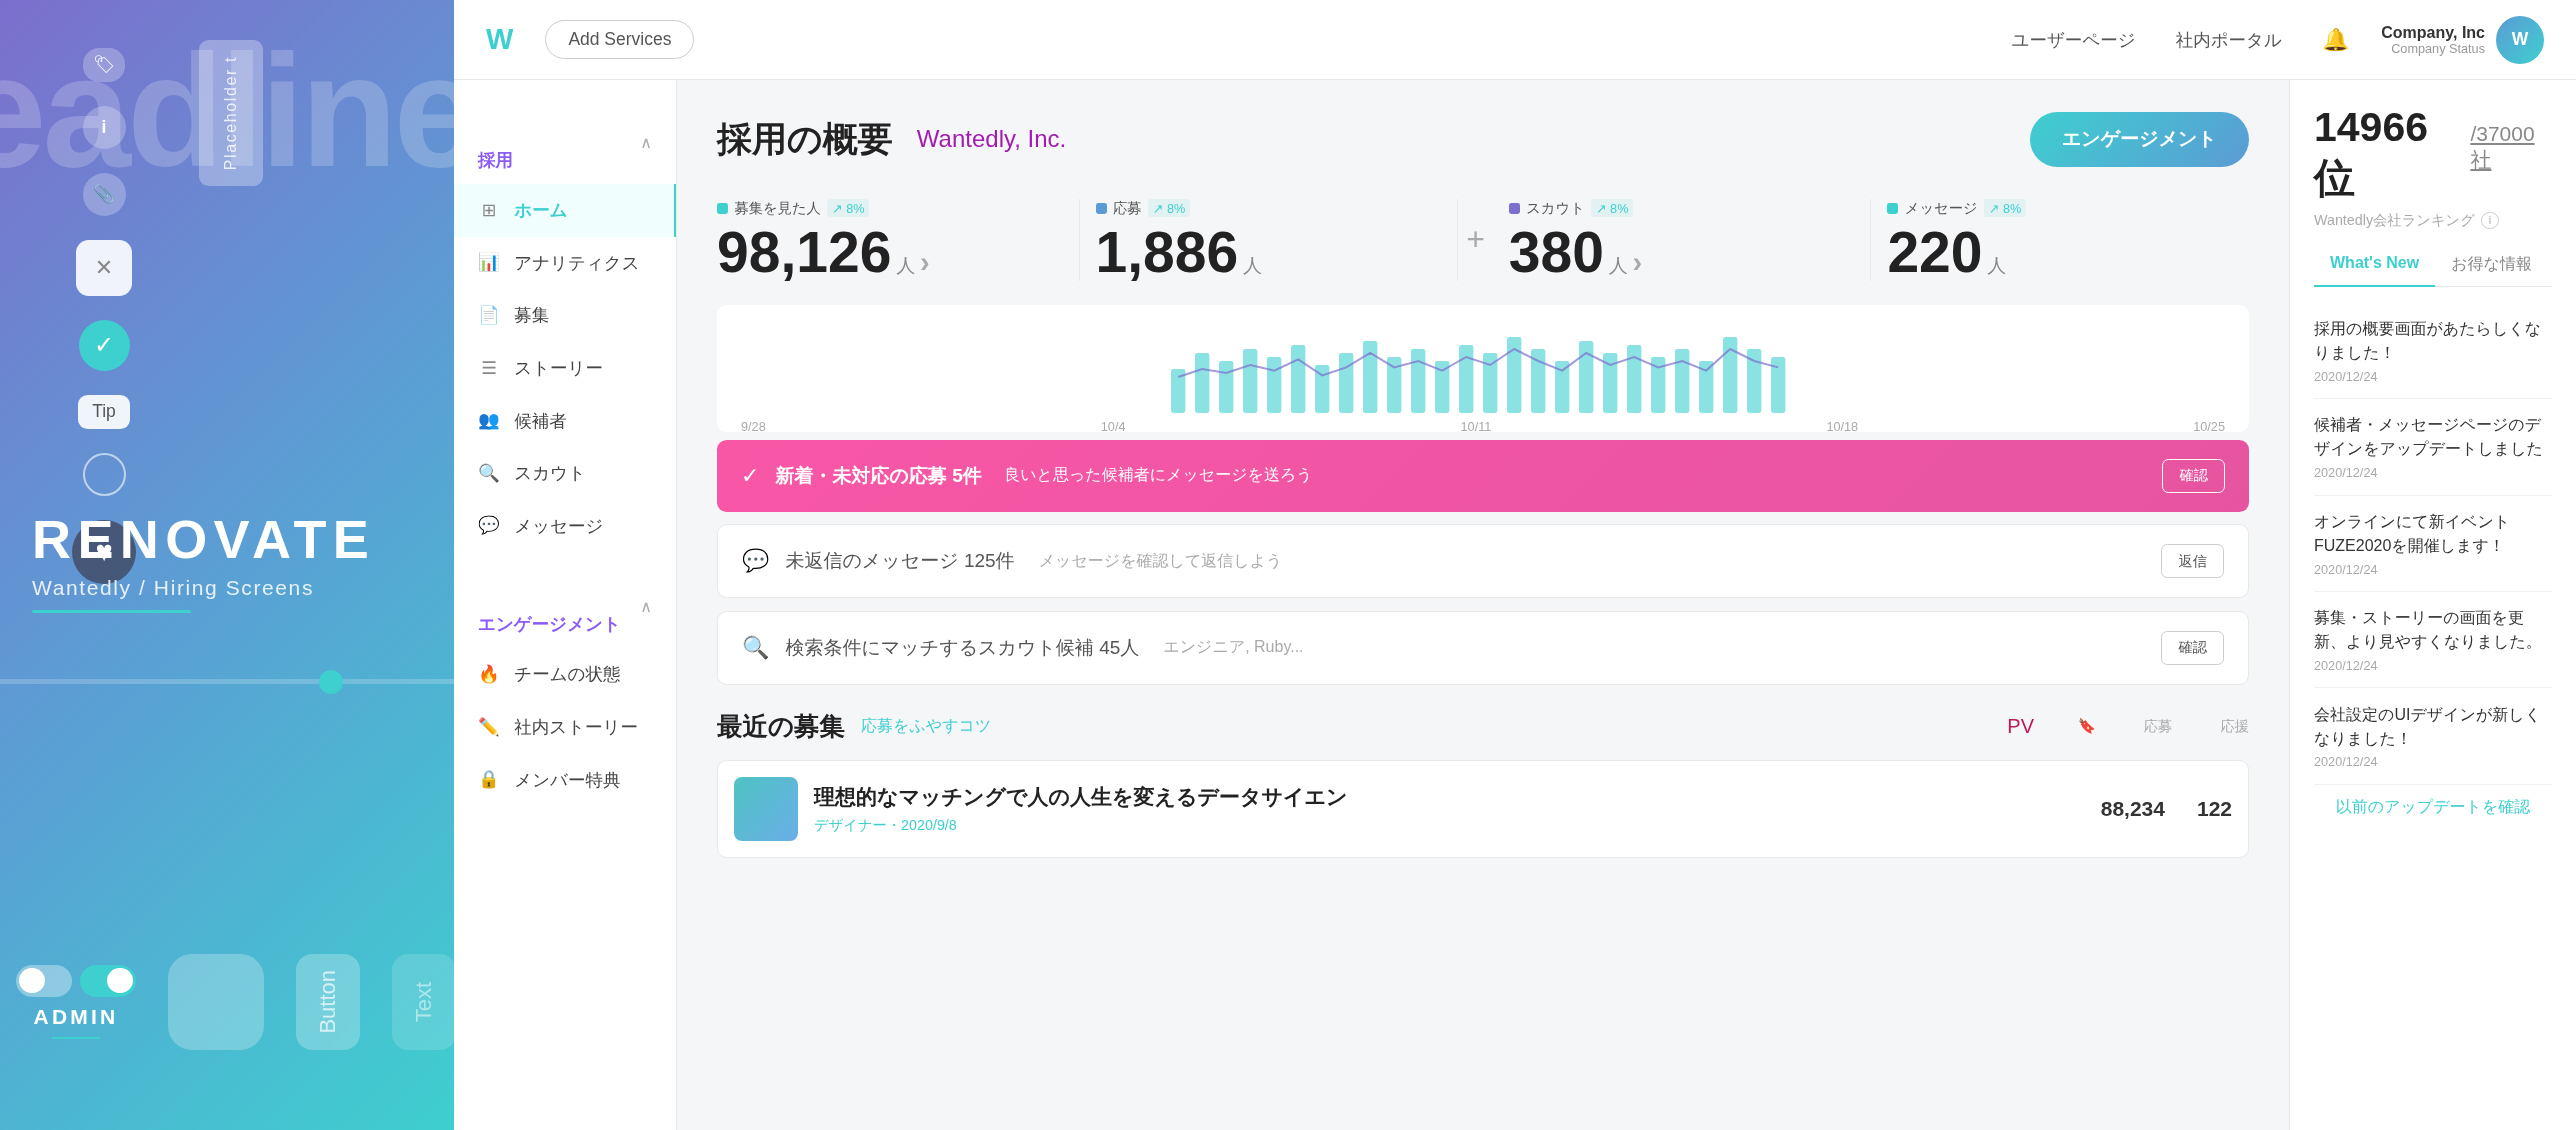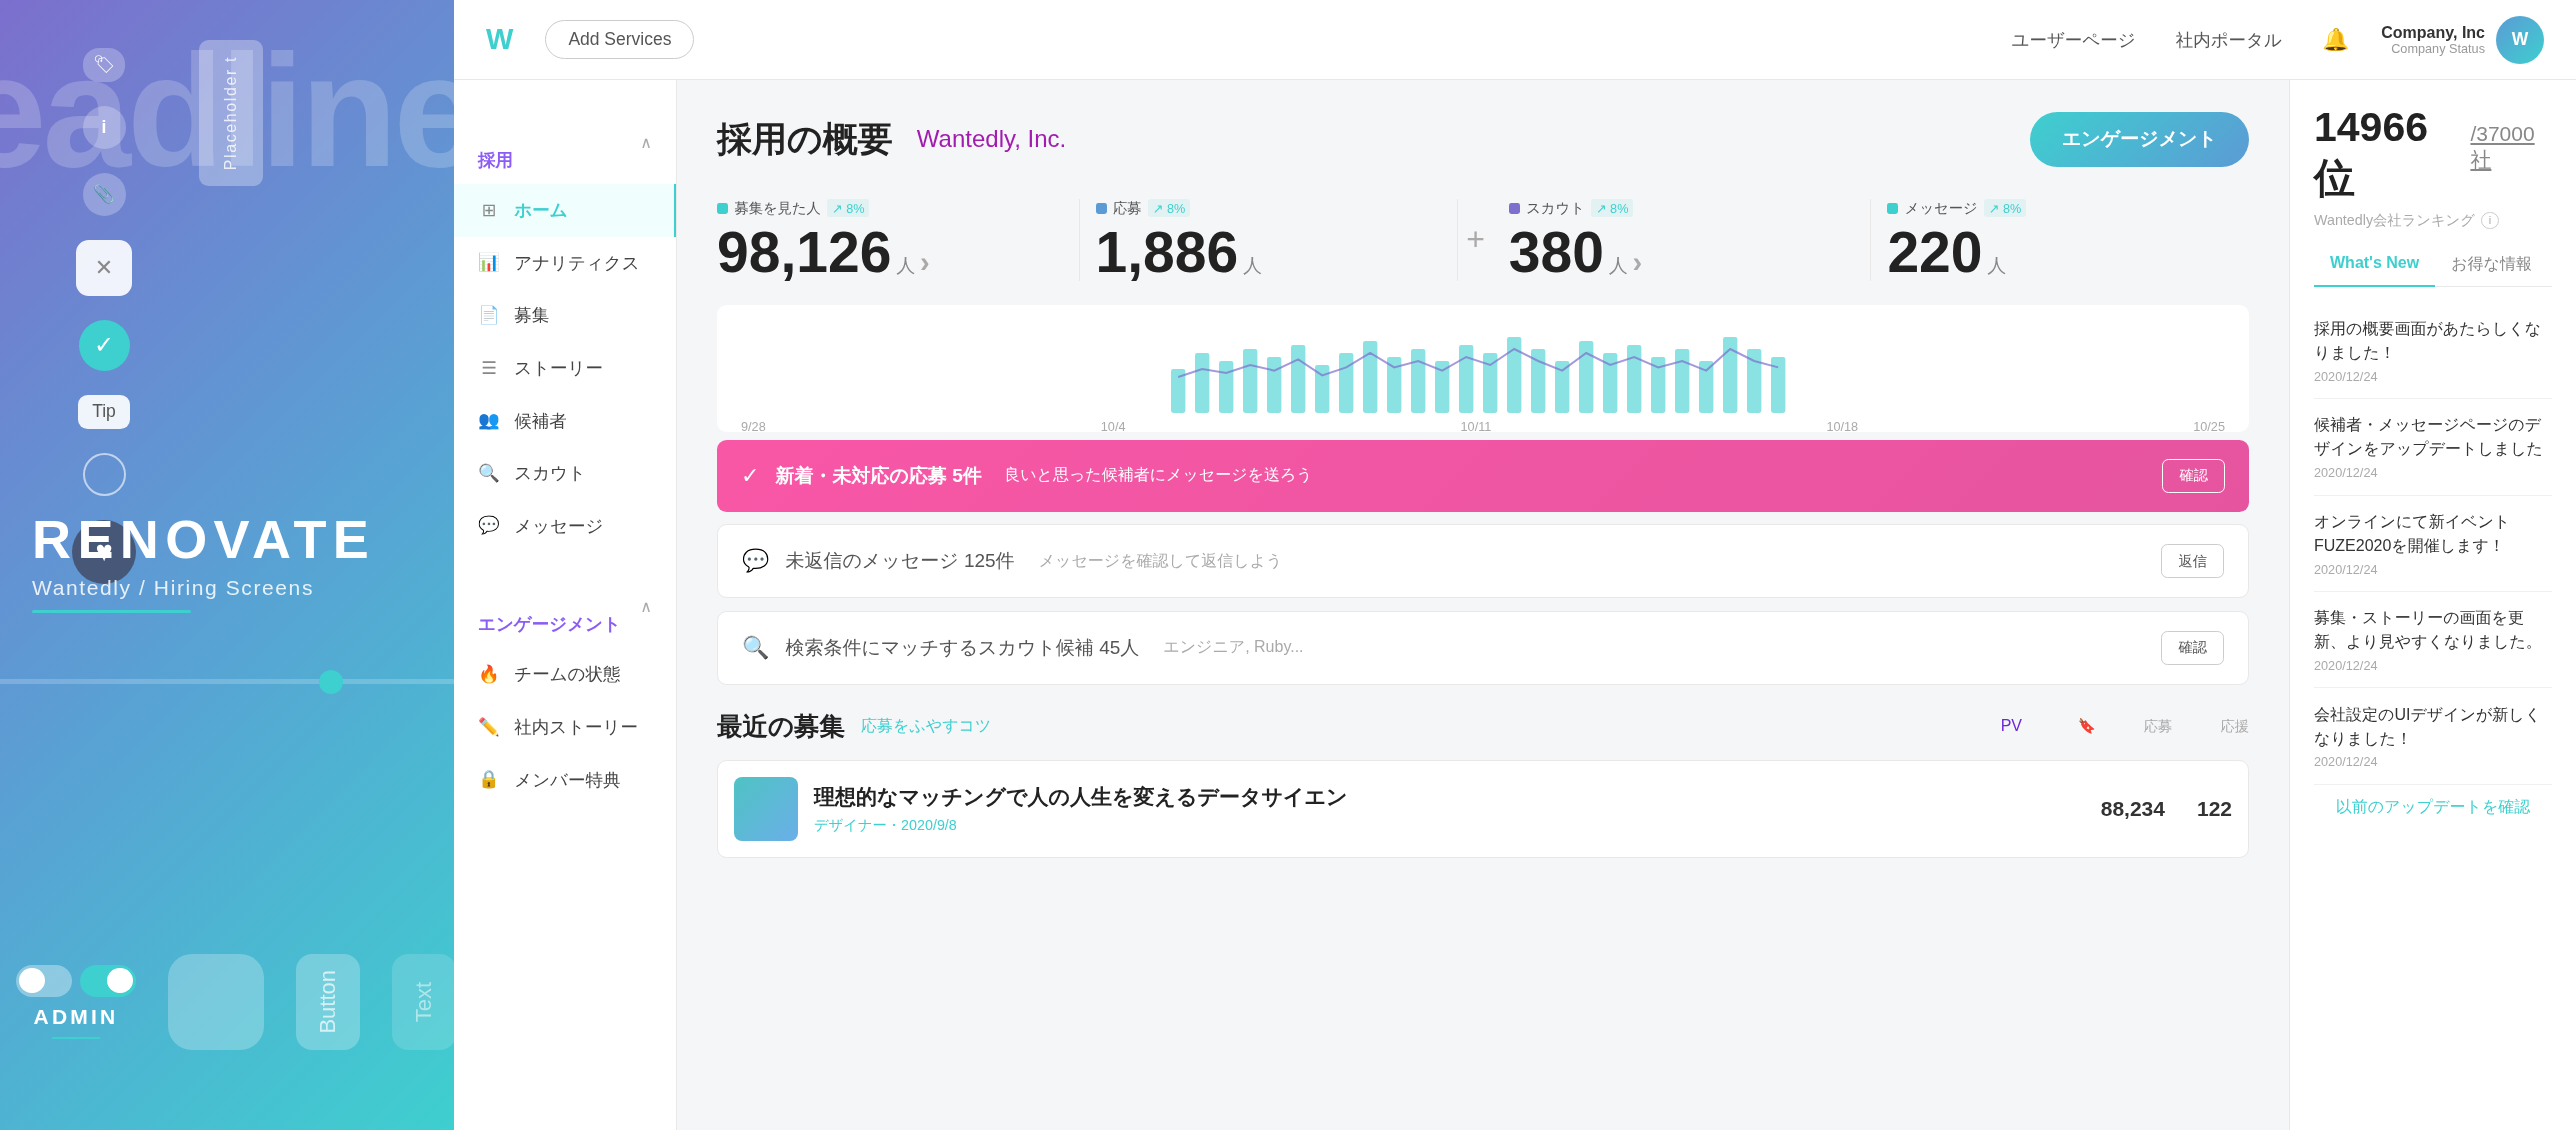--- a/index.html
+++ b/index.html
@@ -1135,21 +1135,21 @@
         <span class="notif-count">検索条件にマッチするスカウト候補 45人</span>
         <span class="notif-subdesc">エンジニア, Ruby...</span>
         <div class="notif-spacer"></div>
         <button class="notif-btn outline-dark">確認</button>
       </div>
 
       <div class="section-header">
         <span class="section-title">最近の募集</span>
         <span class="section-link">応募をふやすコツ</span>
         <div class="section-spacer"></div>
-        <span class="col-header" style="color:#6d28d9;font-size:16px;margin-right:40px;">PV</span>
+        <span class="col-header" style="color:#be185d;font-size:20px;margin-right:28px;">PV</span>
         <span class="col-header" style="color:#aaa;font-size:14.3px;margin-right:32px;">🔖</span>
         <span class="col-header" style="color:#aaa;font-size:14.3px;margin-right:32px;">応募</span>
         <span class="col-header" style="color:#aaa;font-size:14.3px;">応援</span>
       </div>
 
       <div class="recruit-card">
         <div class="recruit-thumb">
           <div class="recruit-thumb-img"></div>
         </div>
         <div class="recruit-info">

